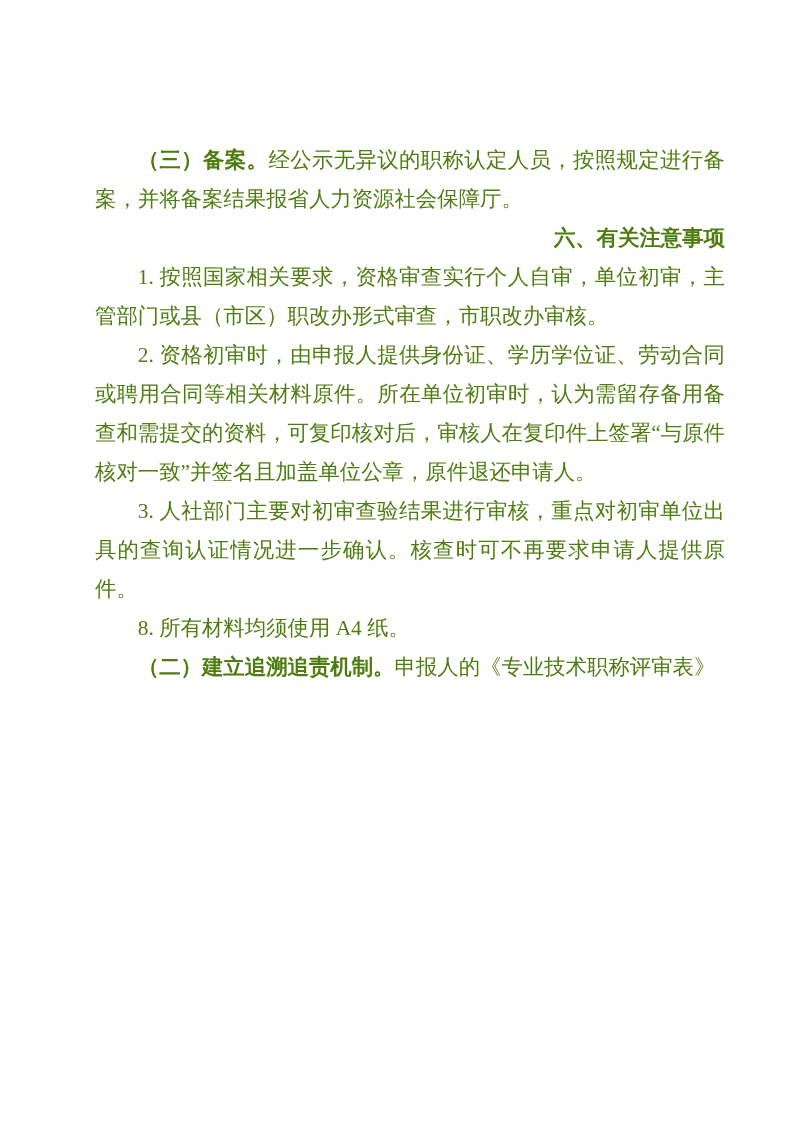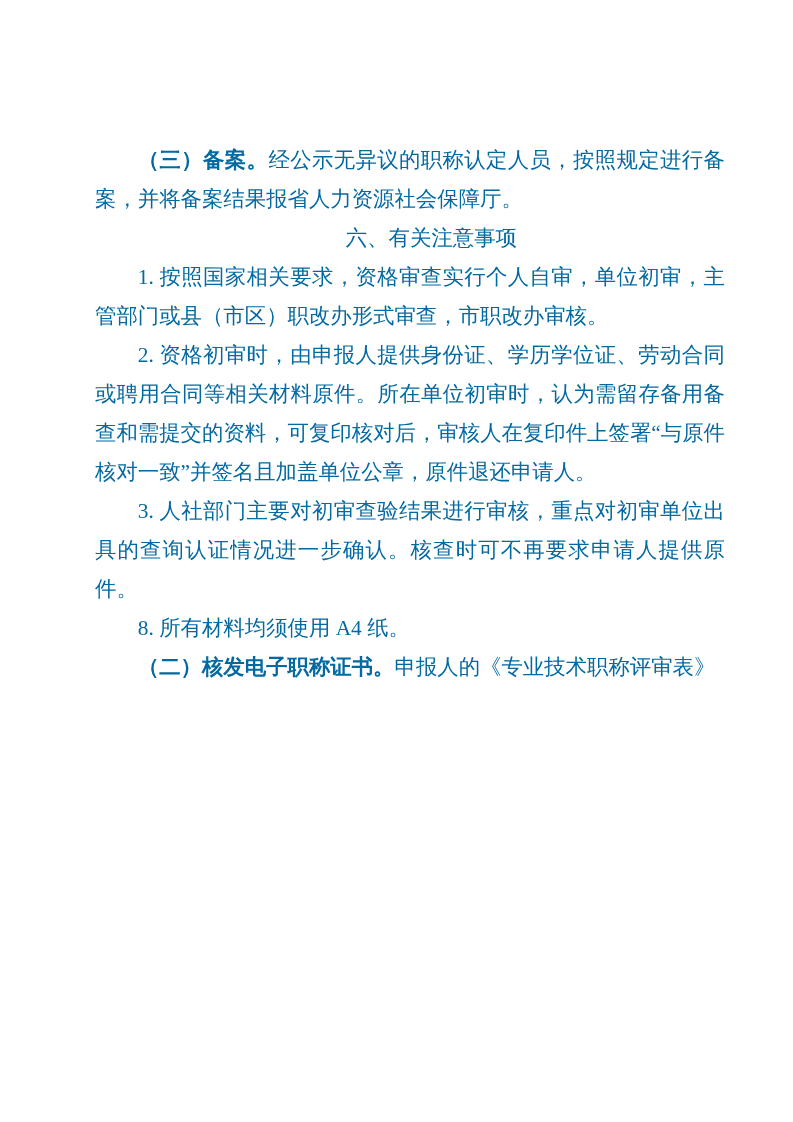--- a/index.html
+++ b/index.html
@@ -12,41 +12,41 @@
     height: 1122px;
     overflow: hidden;
   }
   .page {
     position: relative;
     width: 793px;
     height: 1122px;
     background: #ffffff;
     box-sizing: border-box;
     padding: 141px 68px 0 95px;
-    color: #0369a1;
+    color: #4d7c0f;
     font-family: "Liberation Serif", "DejaVu Serif", serif;
   }
   .doc-body p,
   .doc-body h2 {
     margin: 0;
     font-size: 21.4px;
     line-height: 39px;
     text-indent: 2em;
   }
   .doc-body p {
     text-align: justify;
     font-weight: 400;
   }
   .lead {
     font-weight: bold;
   }
   .doc-body h2 {
     font-family: "Liberation Sans", "DejaVu Sans", sans-serif;
-    font-weight: normal;
-    text-align: center;
+    font-weight: bold;
+    text-align: right;
   }
 </style>
 </head>
 <body>
 
 <div class="page">
   <div class="doc-body">
 
     <p><span class="lead">（三）备案。</span><span>经公示无异议的职称认定人员，按照规定进行备案，并将备案结果报省人力资源社会保障厅。</span></p>
 
@@ -56,16 +56,16 @@
     <p><span>1. 按照国家相关要求，资格审查实行个人自审，单位初审，主管部门或县（市区）职改办形式审查，市职改办审核。</span></p>
 
     <p><span>2. 资格初审时，由申报人提供身份证、学历学位证、劳动合同或聘用合同等相关材料原件。所在单位初审时，认为需留存备用备查和需提交的资料，可复印核对后，审核人在复印件上签署“与原件核对一致”并签名且加盖单位公章，原件退还申请人。</span></p>
 
     <p><span>3. 人社部门主要对初审查验结果进行审核，重点对初审单位出具的查询认证情况进一步确认。核查时可不再要求申请人提供原件。</span></p>
 
     <p><span>8. 所有材料均须使用 A4 纸。</span></p>
 
 
 
-    <p><span class="lead">（二）核发电子职称证书。</span><span>申报人的《专业技术职称评审表》</span></p>
+    <p><span class="lead">（二）建立追溯追责机制。</span><span>申报人的《专业技术职称评审表》</span></p>
 
   </div>
 </div>
 
 </body></html>

